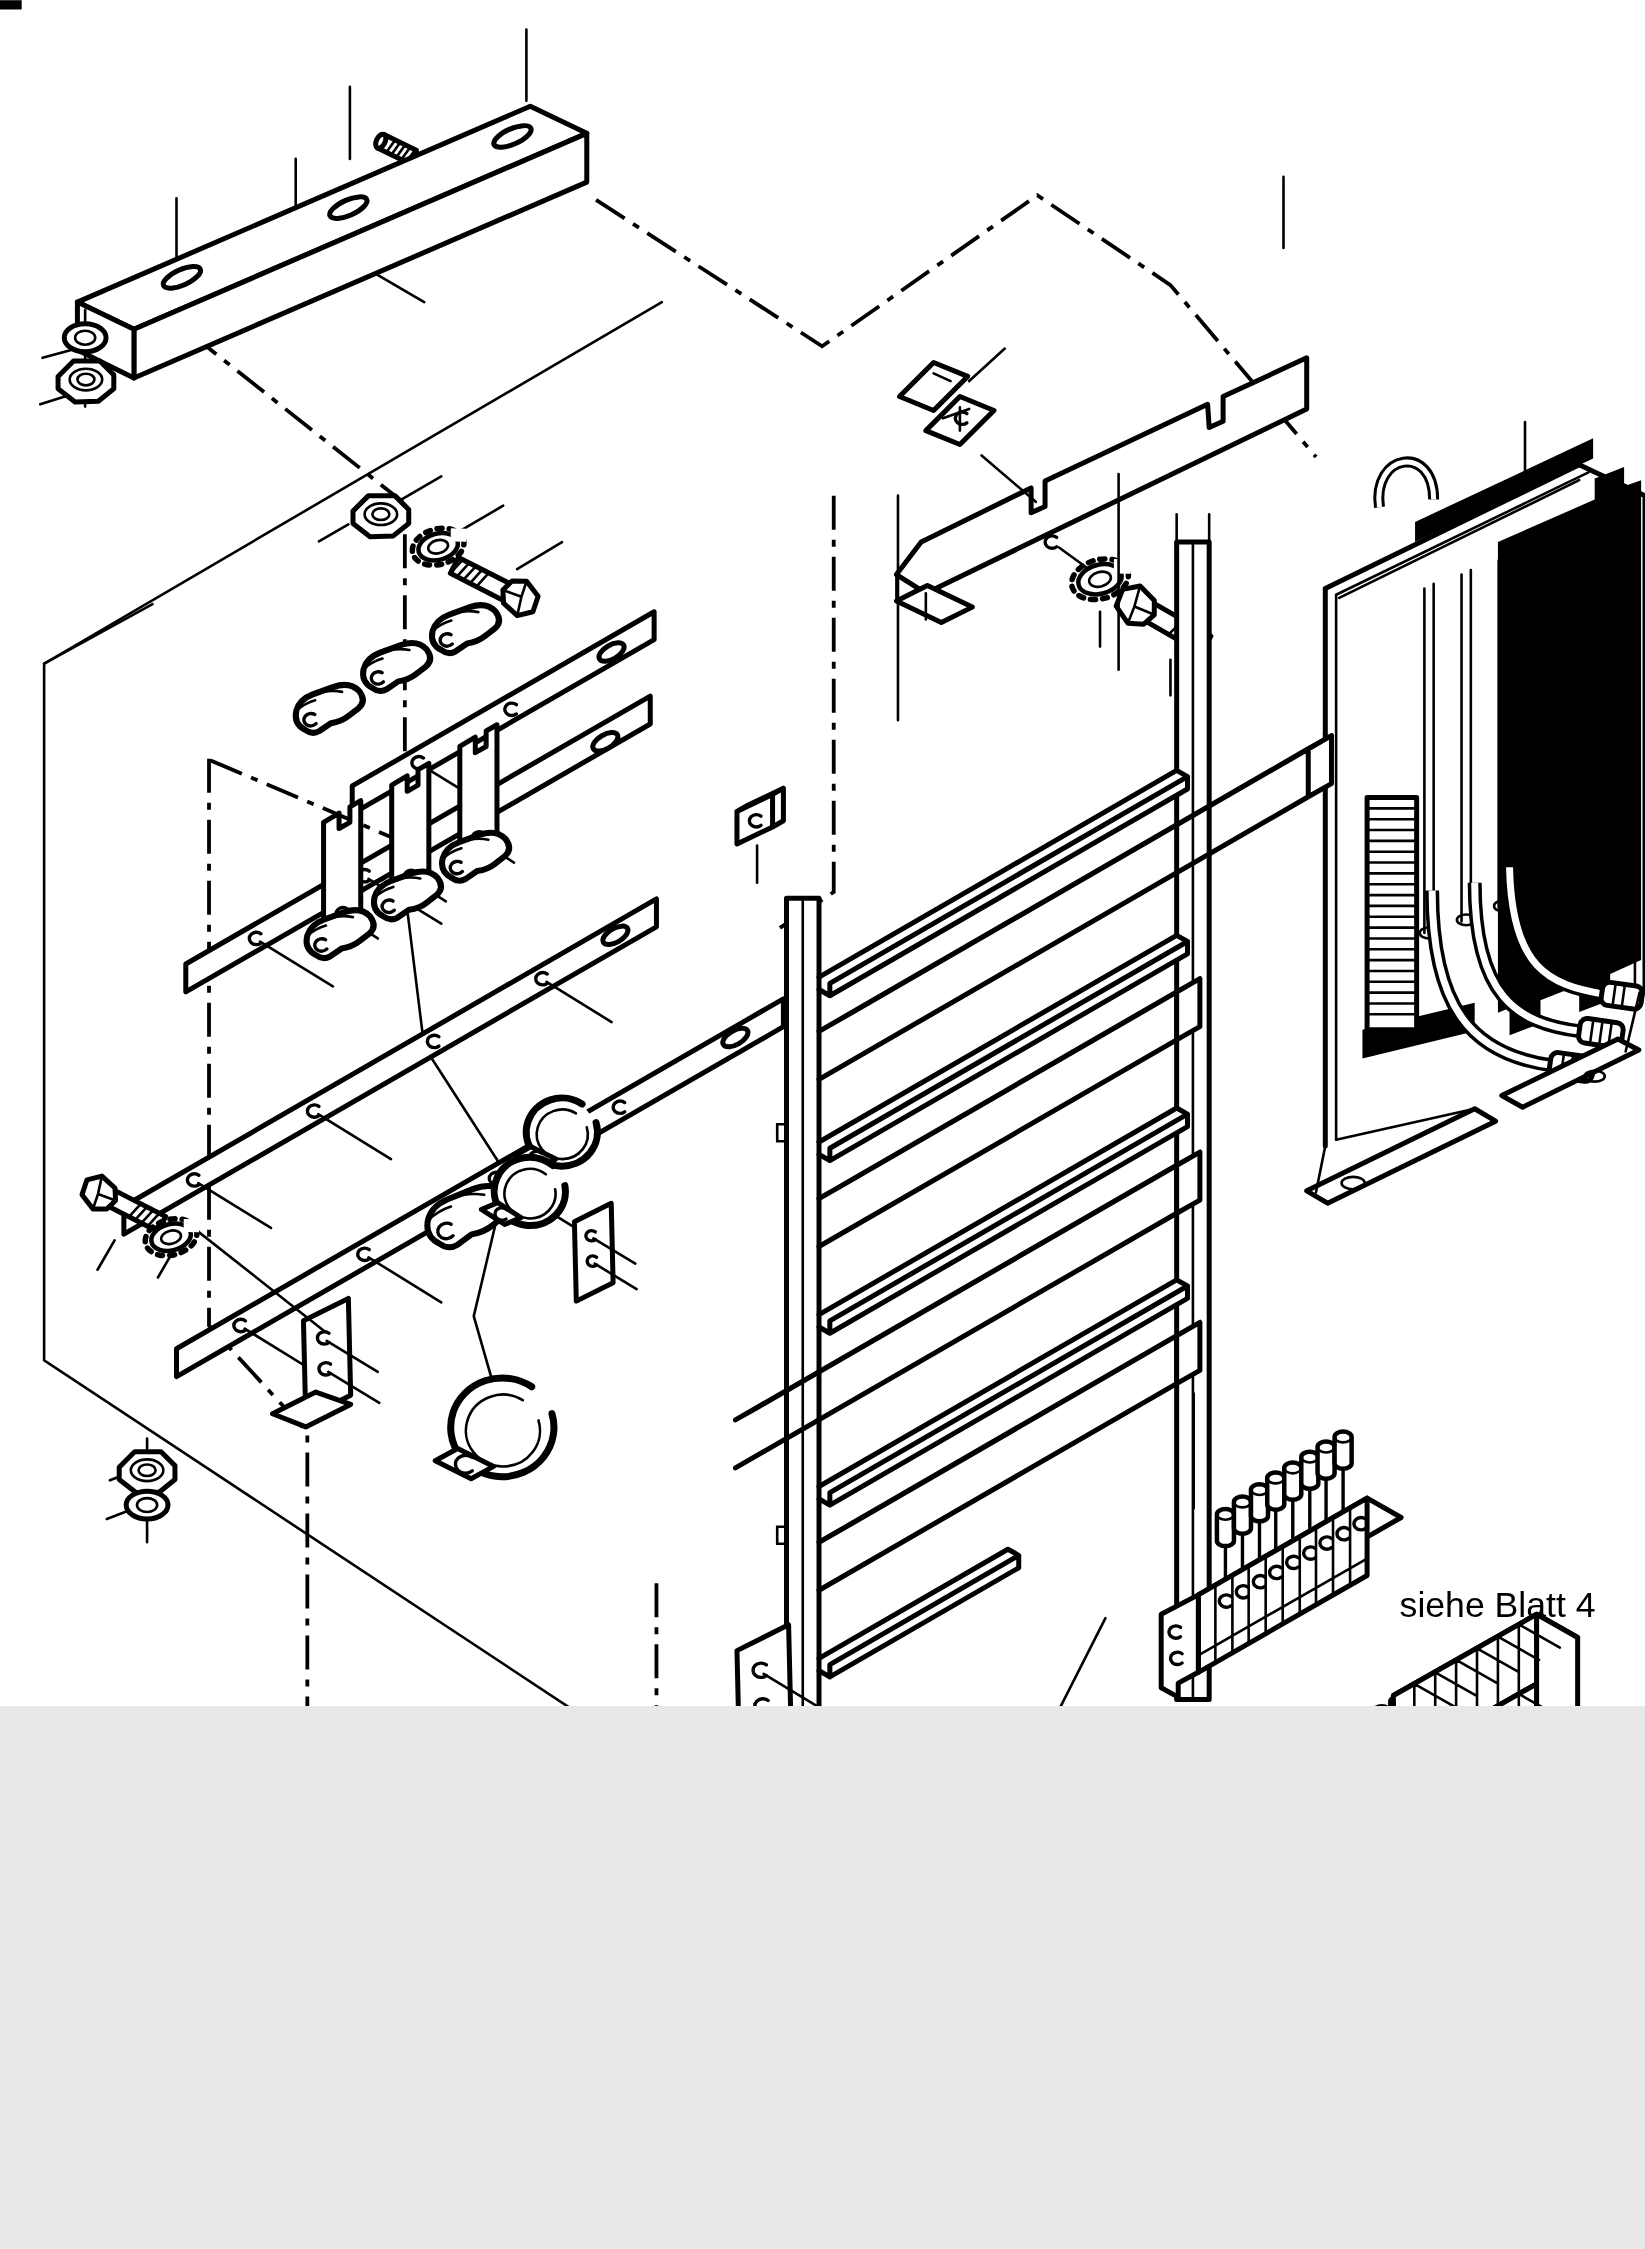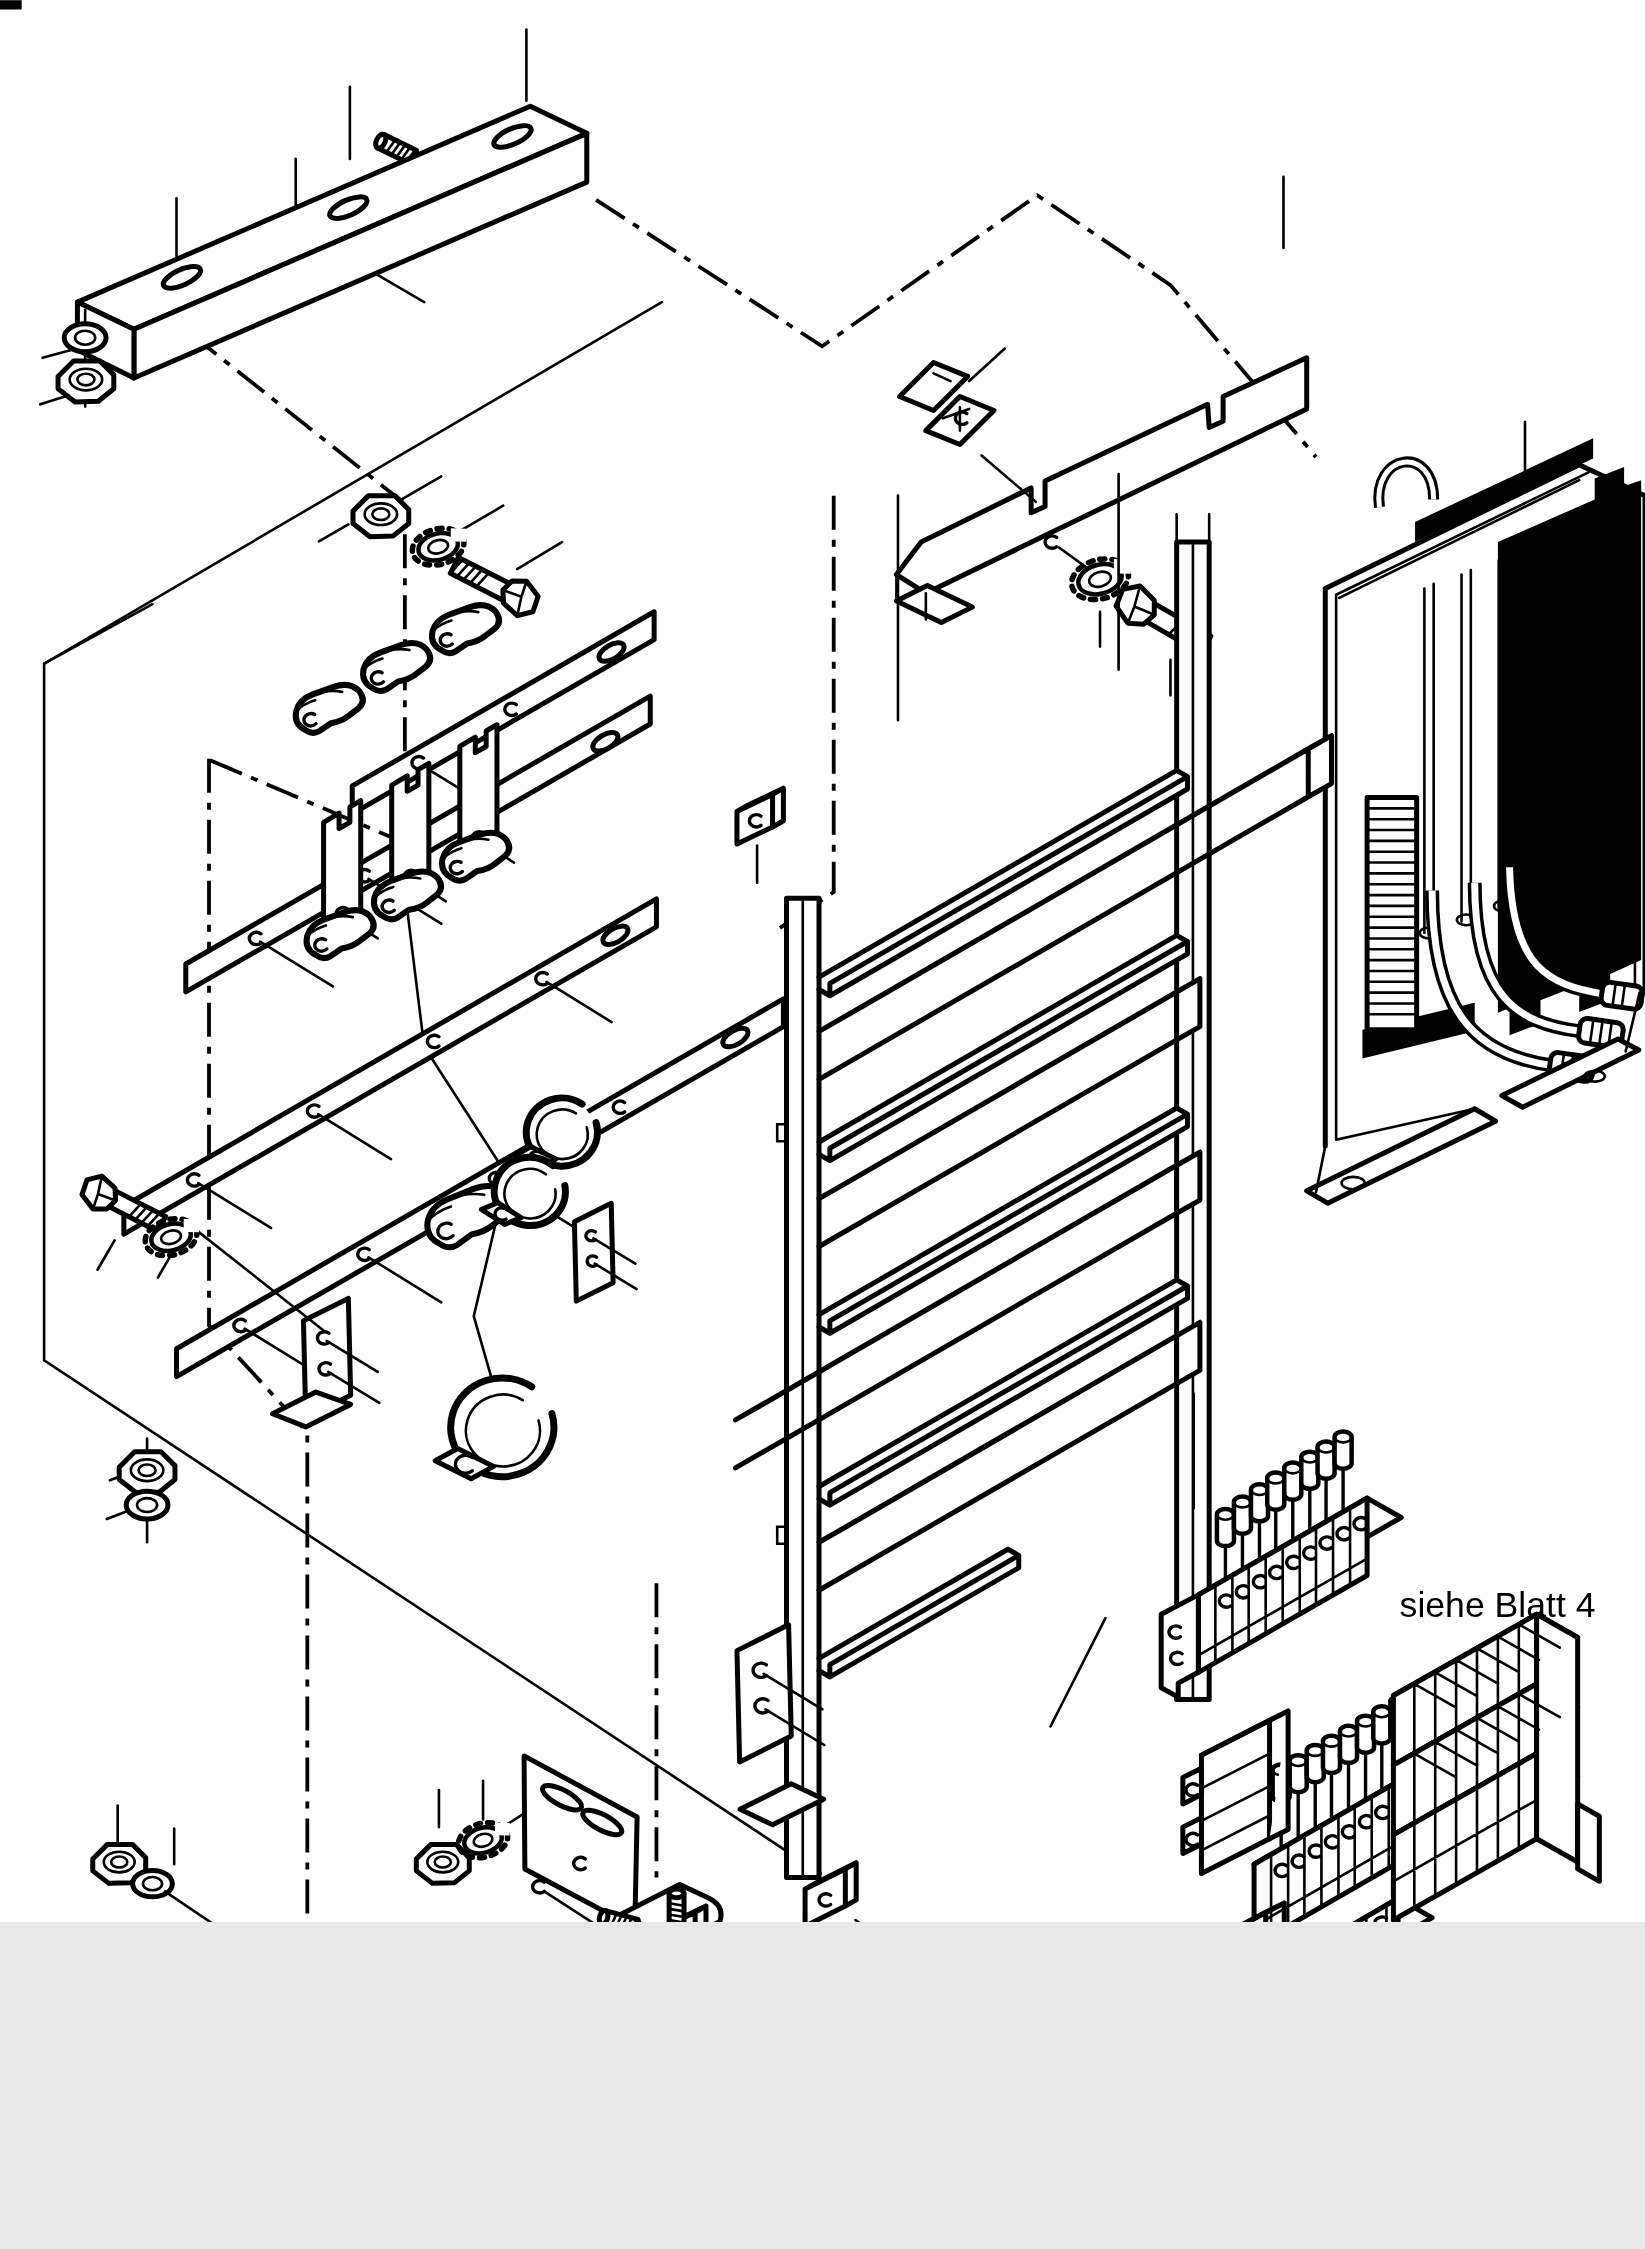--- a/index.html
+++ b/index.html
@@ -1,16 +1,16 @@
 <!DOCTYPE html>
 <html style="font-size:12.4px"><head>
 <meta charset="utf-8">
 <style>
   html,body{margin:0;padding:0;background:#e8e8e8;}
-  .page{position:relative;width:1645px;height:1922px;background:#ffffff;overflow:hidden;
+  .page{position:relative;width:1645px;height:1706px;background:#ffffff;overflow:hidden;
         font-family:"Liberation Sans",sans-serif;}
   svg{position:absolute;left:0;top:0;}
   svg *{vector-effect:non-scaling-stroke;}
   .ln{fill:none;stroke:#000;stroke-width:5;stroke-linejoin:round;stroke-linecap:round;}
   .fw{fill:#fff;}
   .fb{fill:#000;stroke:none;}
   .t{fill:none;stroke:#000;stroke-width:2.6;stroke-linecap:round;}
   .t2{fill:none;stroke:#000;stroke-width:3.4;stroke-linecap:round;}
   .hv{fill:none;stroke:#000;stroke-width:7;}
   .ph{fill:none;stroke:#000;stroke-width:3.8;stroke-dasharray:34 10 7 10;stroke-linecap:butt;}

